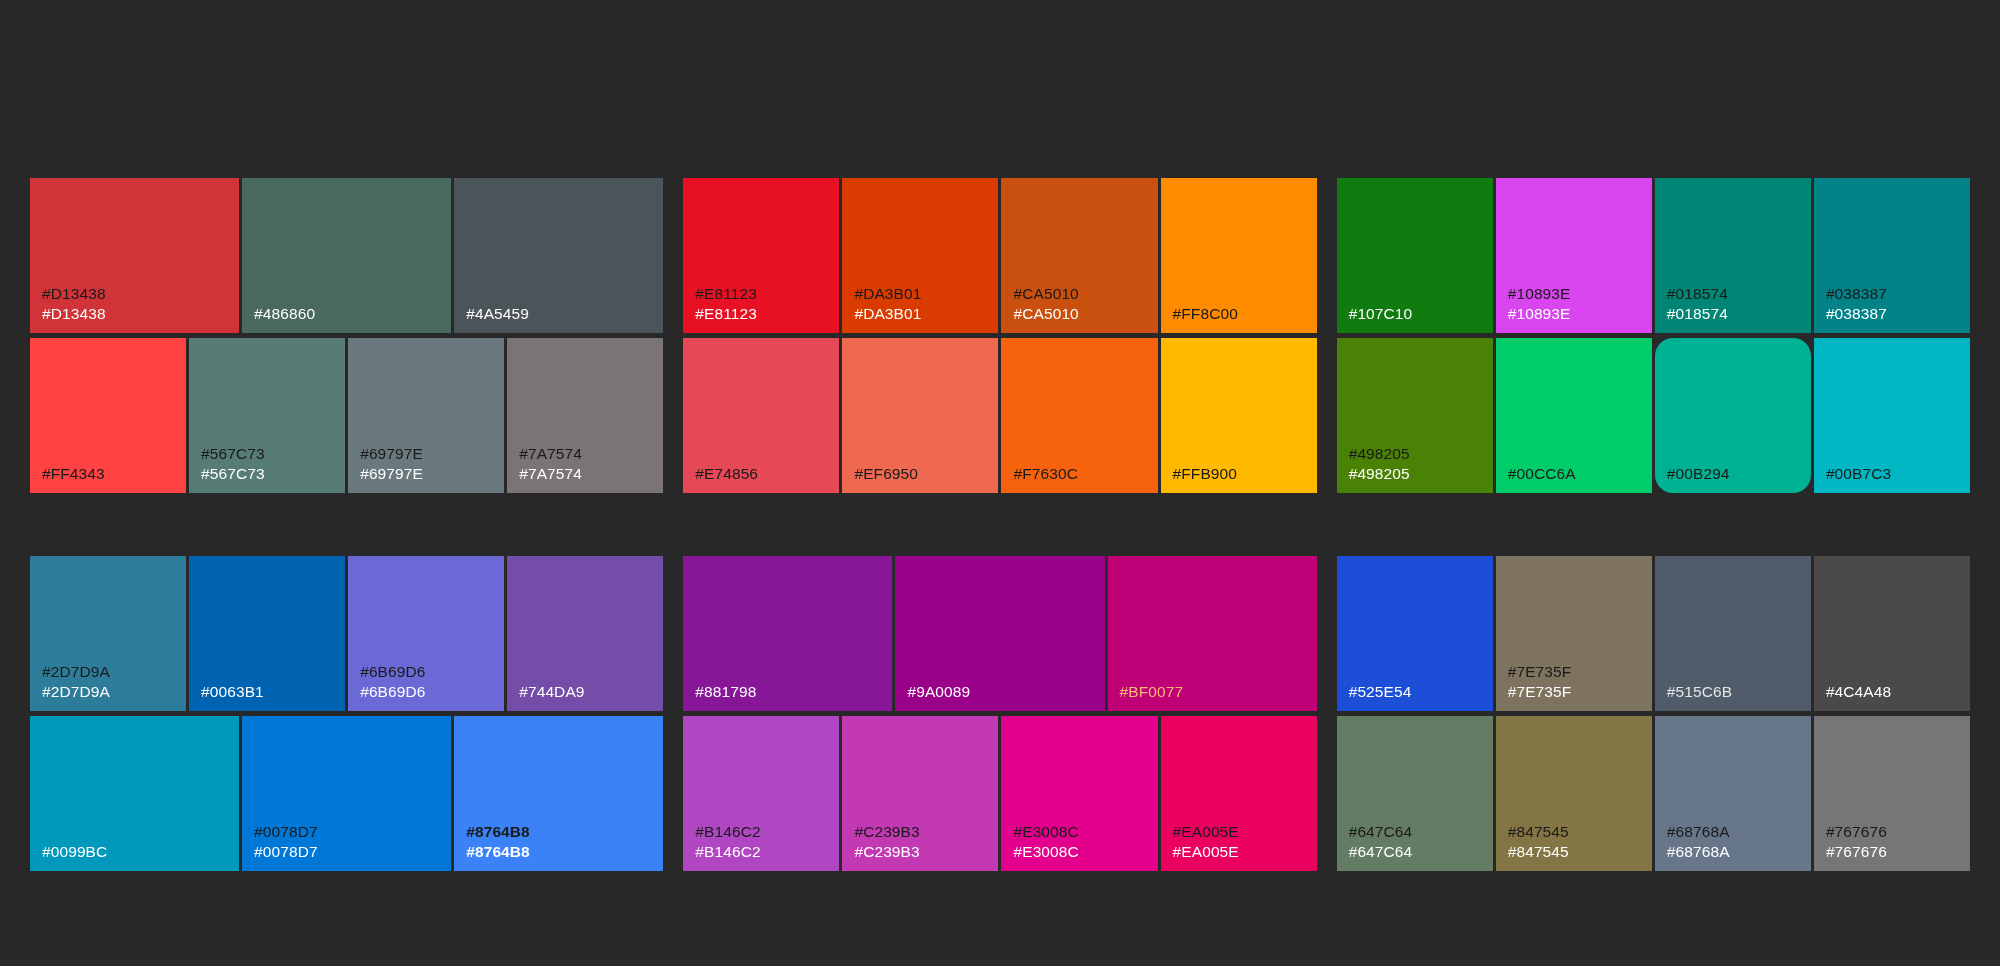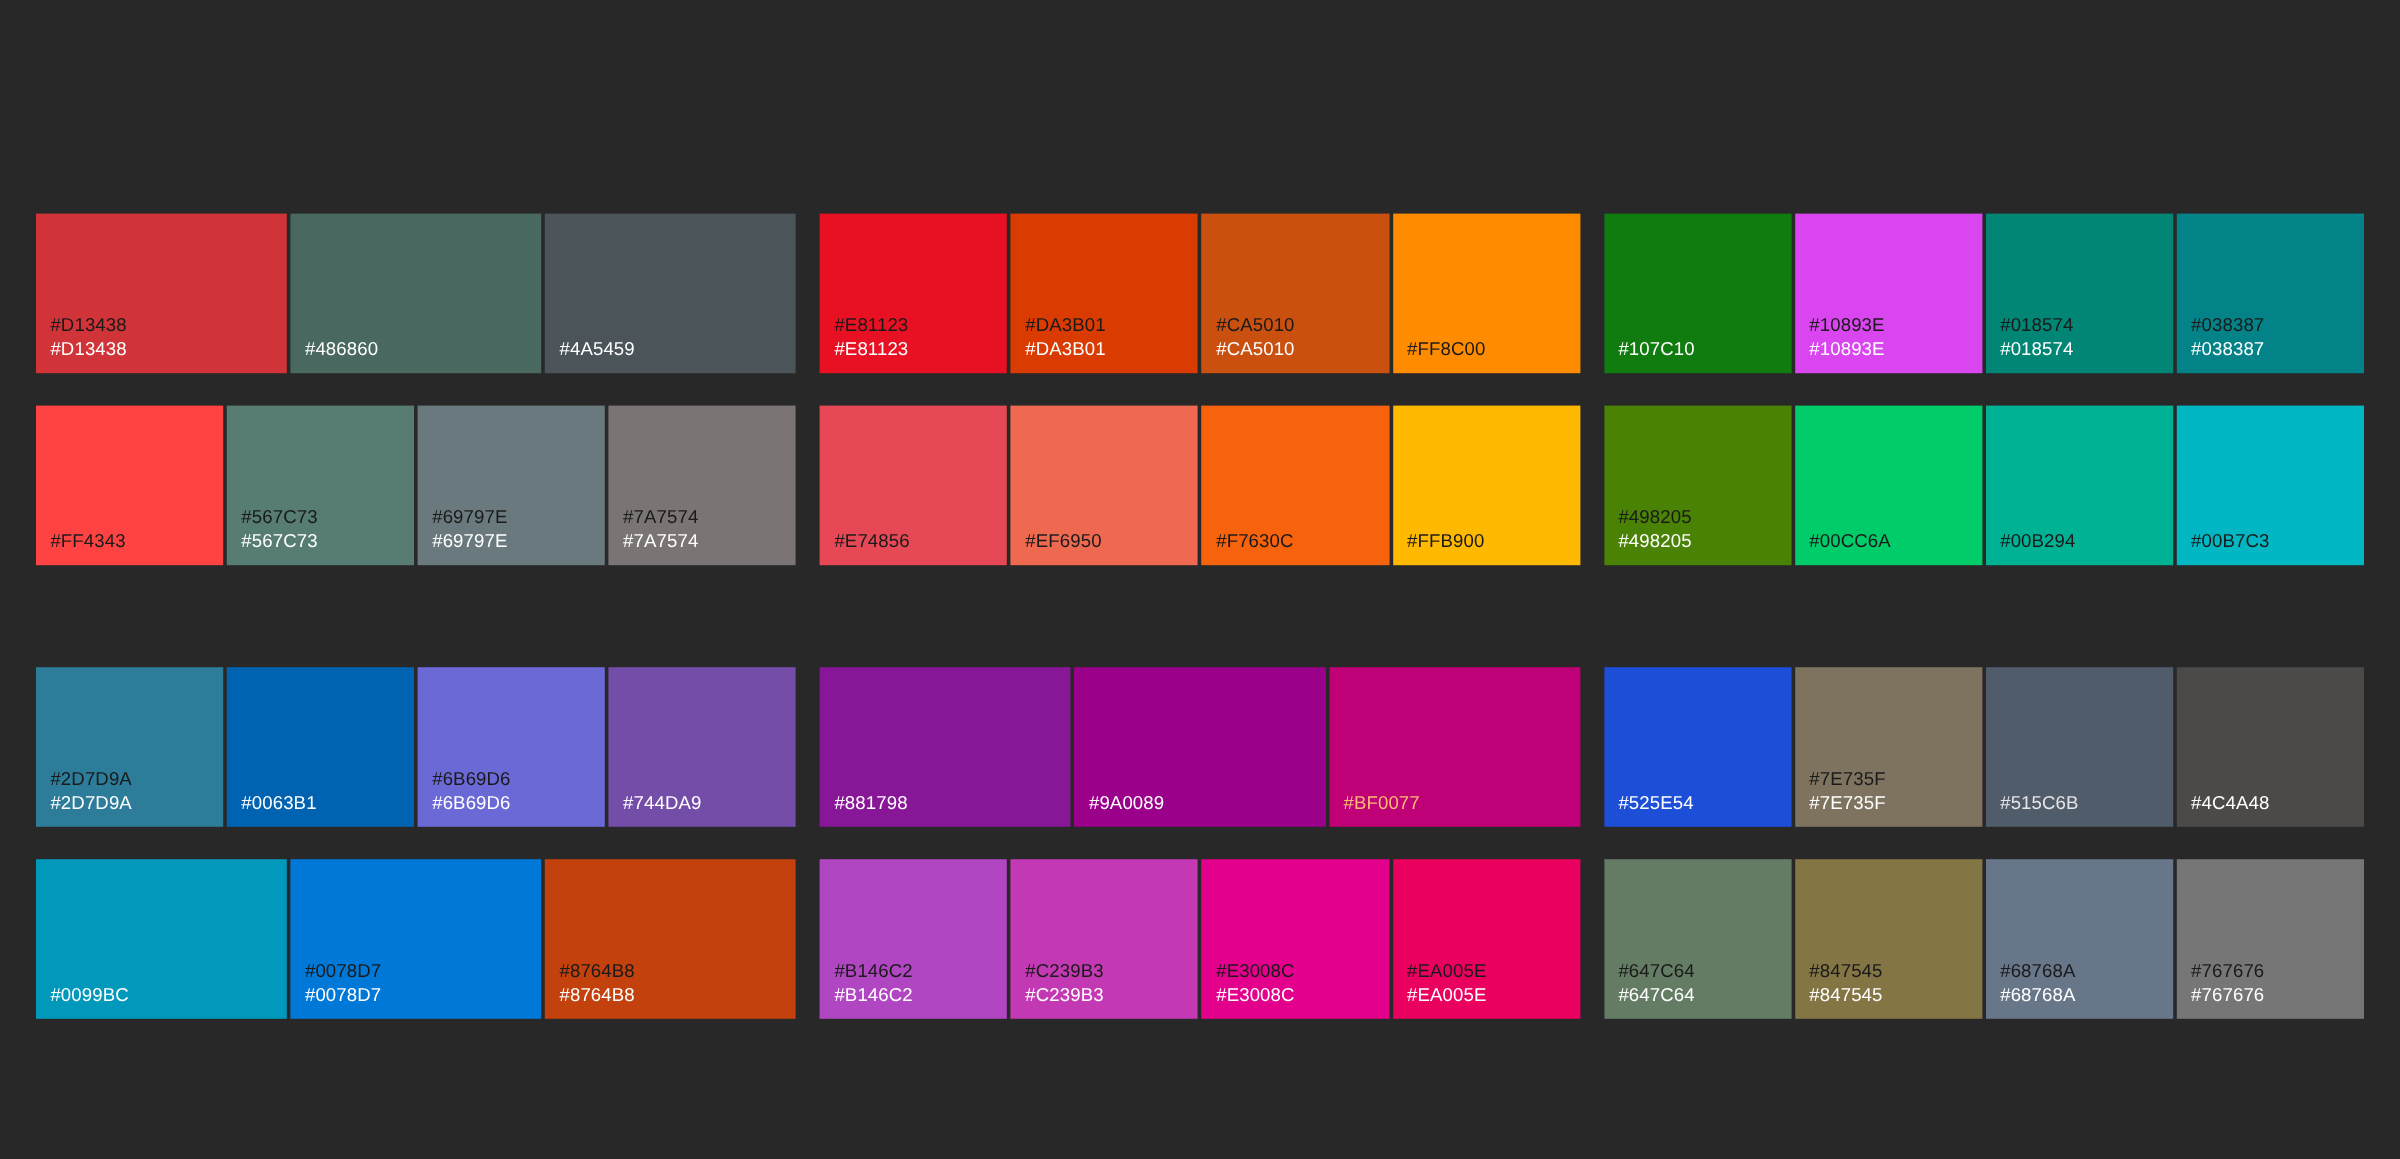--- a/index.html
+++ b/index.html
@@ -47,21 +47,21 @@
     display: flex;
     flex-direction: row;
     gap: 3px;
     height: 155px;
   }
 
   .swatch {
     position: relative;
     flex: 1 1 0;
     min-width: 0;
-    height: 133px;
+    height: 155px;
     box-sizing: border-box;
     padding-left: 48px;
   }
 
   .swatch-labels {
     position: absolute;
     left: 12px;
     bottom: 9px;
     right: 6px;
     line-height: 1.28;
@@ -209,21 +209,21 @@
             <div class="swatch-labels">
               <span class="label-dark" style="color: rgb(26, 26, 26);">#498205</span>
               <span class="label-light" style="color: rgb(255, 255, 255);">#498205</span>
             </div>
           </div>
           <div class="swatch" style="background-color: rgb(0, 204, 106);">
             <div class="swatch-labels">
               <span class="label-dark" style="color: rgb(26, 26, 26);">#00CC6A</span>
             </div>
           </div>
-          <div class="swatch" style="background-color: rgb(0, 178, 148);">
+          <div class="swatch" style="background-color: rgb(0, 178, 148); border-radius: 18px;">
             <div class="swatch-labels">
               <span class="label-dark" style="color: rgb(26, 26, 26);">#00B294</span>
             </div>
           </div>
           <div class="swatch" style="background-color: rgb(0, 183, 195);">
             <div class="swatch-labels">
               <span class="label-dark" style="color: rgb(26, 26, 26);">#00B7C3</span>
             </div>
           </div>
         </div>
@@ -260,21 +260,21 @@
             <div class="swatch-labels">
               <span class="label-light" style="color: rgb(255, 255, 255);">#0099BC</span>
             </div>
           </div>
           <div class="swatch" style="background-color: rgb(0, 120, 215);">
             <div class="swatch-labels">
               <span class="label-dark" style="color: rgb(26, 26, 26);">#0078D7</span>
               <span class="label-light" style="color: rgb(255, 255, 255);">#0078D7</span>
             </div>
           </div>
-          <div class="swatch" style="background-color: #c2410c;">
+          <div class="swatch" style="background-color: #3b82f6; font-weight: bold;">
             <div class="swatch-labels">
               <span class="label-dark" style="color: rgb(26, 26, 26);">#8764B8</span>
               <span class="label-light" style="color: rgb(255, 255, 255);">#8764B8</span>
             </div>
           </div>
         </div>
       </div>
       <div class="swatch-group">
         <div class="swatch-row">
           <div class="swatch" style="background-color: rgb(136, 23, 152);">

